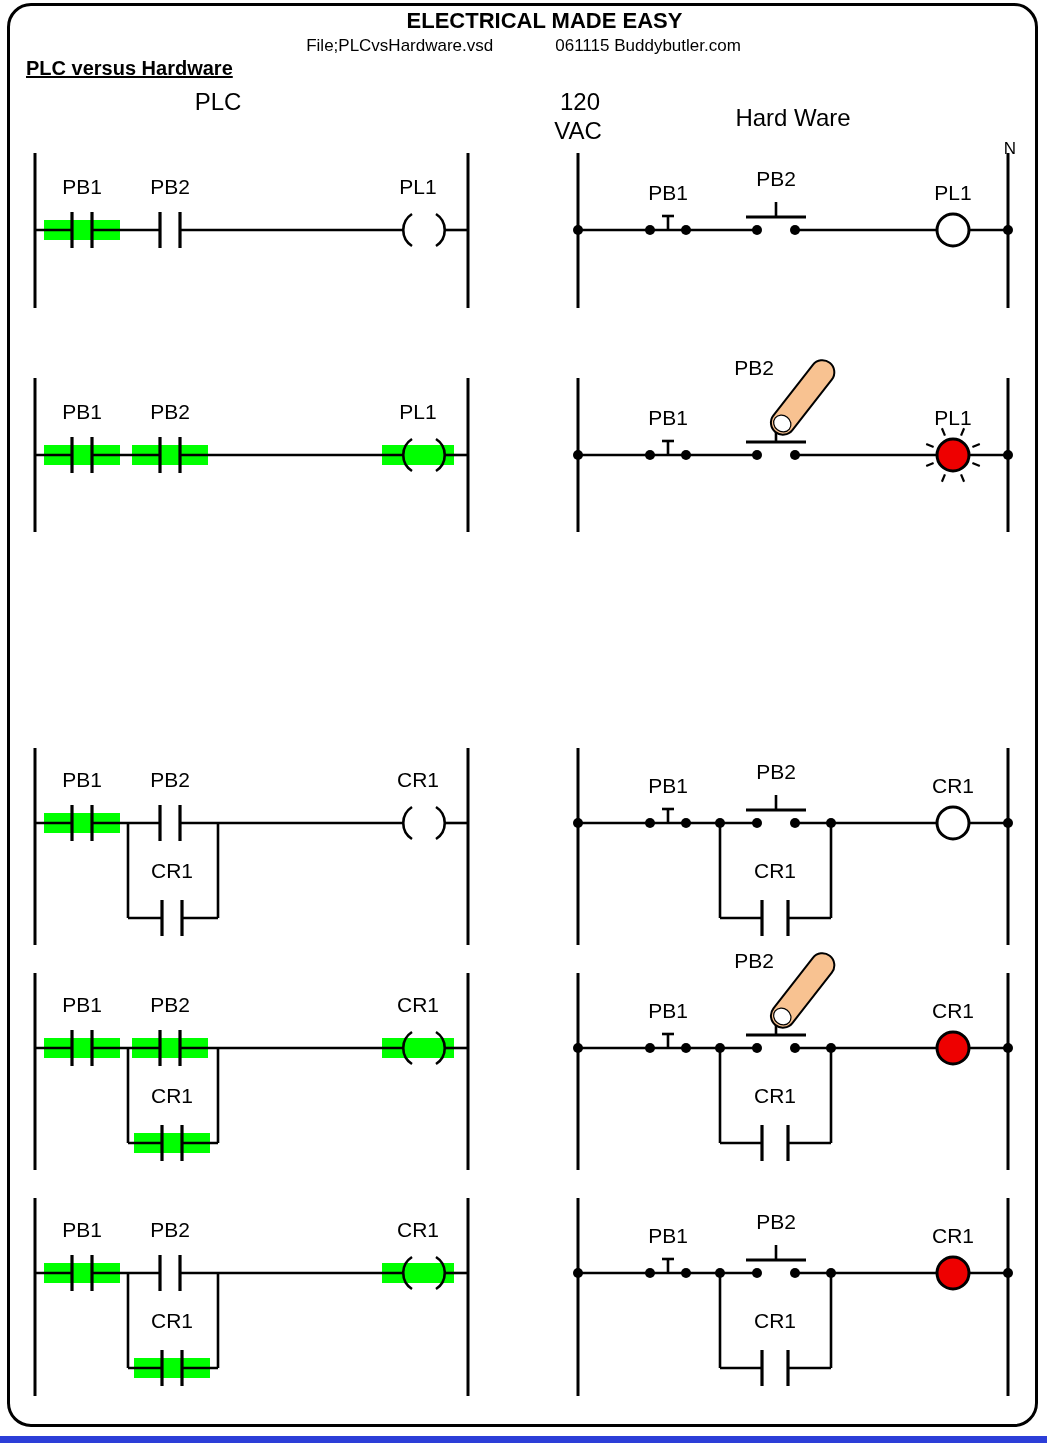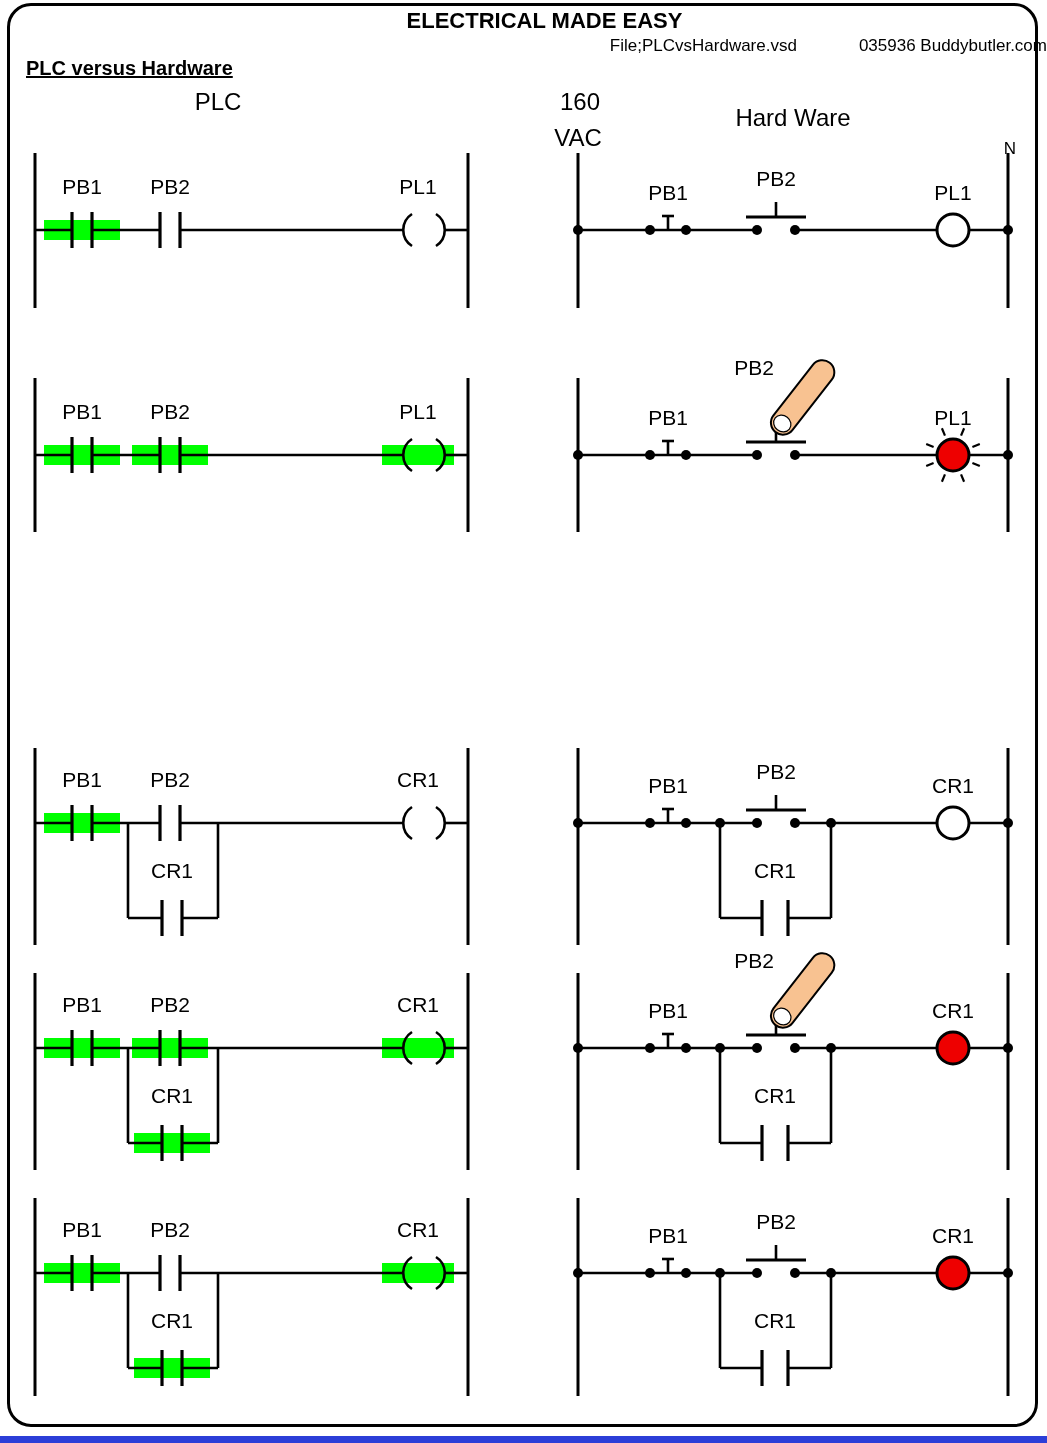--- a/index.html
+++ b/index.html
@@ -2,21 +2,21 @@
 <html><head>
 <meta charset="utf-8">
 <style>
   html,body{margin:0;padding:0;background:#ffffff;}
   .page{position:relative;width:1047px;height:1443px;background:#ffffff;color:#000;
         font-family:"Liberation Sans","DejaVu Sans",sans-serif;overflow:hidden;}
   .frame{position:absolute;left:7px;top:3px;width:1031px;height:1424px;
          border:3px solid #000;border-radius:24px;box-sizing:border-box;pointer-events:none;}
   .bottom-strip{position:absolute;left:0;bottom:0;width:100%;height:7px;background:#2c3ed8;}
   .hdr-title{position:absolute;top:8px;left:0;width:100%;text-align:center;font-weight:bold;font-size:22px;padding-left:21px;}
-  .hdr-fileline{position:absolute;top:36px;left:0;width:100%;display:flex;justify-content:flex-end;gap:62px;font-size:17px;}
+  .hdr-fileline{position:absolute;top:36px;left:0;width:100%;display:flex;justify-content:center;gap:62px;font-size:17px;}
   .hdr-subtitle{position:absolute;top:57px;left:0;width:100%;text-align:left;font-weight:bold;
                 font-size:20px;text-decoration:underline;padding-left:26px;}
   .col-label{position:absolute;font-size:24px;transform:translateX(-50%);white-space:nowrap;}
   #diagram{position:absolute;left:0;top:0;}
   #diagram text{font-family:"Liberation Sans","DejaVu Sans",sans-serif;}
 </style>
 </head>
 <body>
 
 <div class="page">
@@ -275,22 +275,22 @@
         <line x1="788" y1="1350" x2="788" y2="1386" stroke="#000000" stroke-width="3.2"></line>
         <text x="775" y="1328" font-size="21" text-anchor="middle" fill="#000000">CR1</text>
         <circle cx="953" cy="1273" r="16" fill="#ee0000" stroke="#000000" stroke-width="3"></circle>
         <text x="953" y="1243" font-size="21" text-anchor="middle" fill="#000000">CR1</text>
       </g>
     </svg>
   <div class="frame"></div>
   <div class="hdr-title">ELECTRICAL MADE EASY</div>
   <div class="hdr-fileline">
     <span>File;PLCvsHardware.vsd</span>
-    <span>035936 Buddybutler.com</span>
+    <span>061115 Buddybutler.com</span>
   </div>
   <div class="hdr-subtitle">PLC versus Hardware</div>
   <div class="col-label" style="left:218px;top:88px">PLC</div>
-  <div class="col-label" style="left:580px;top:88px">160</div>
-  <div class="col-label" style="left:578px;top:124px">VAC</div>
+  <div class="col-label" style="left:580px;top:88px">120</div>
+  <div class="col-label" style="left:578px;top:117px">VAC</div>
   <div class="col-label" style="left:793px;top:104px">Hard Ware</div>
   <div class="col-label" style="left:1010px;top:139px;font-size:17px">N</div>
   <div class="bottom-strip" style="background: rgb(44, 62, 216);"></div>
 </div>
 
 </body></html>

